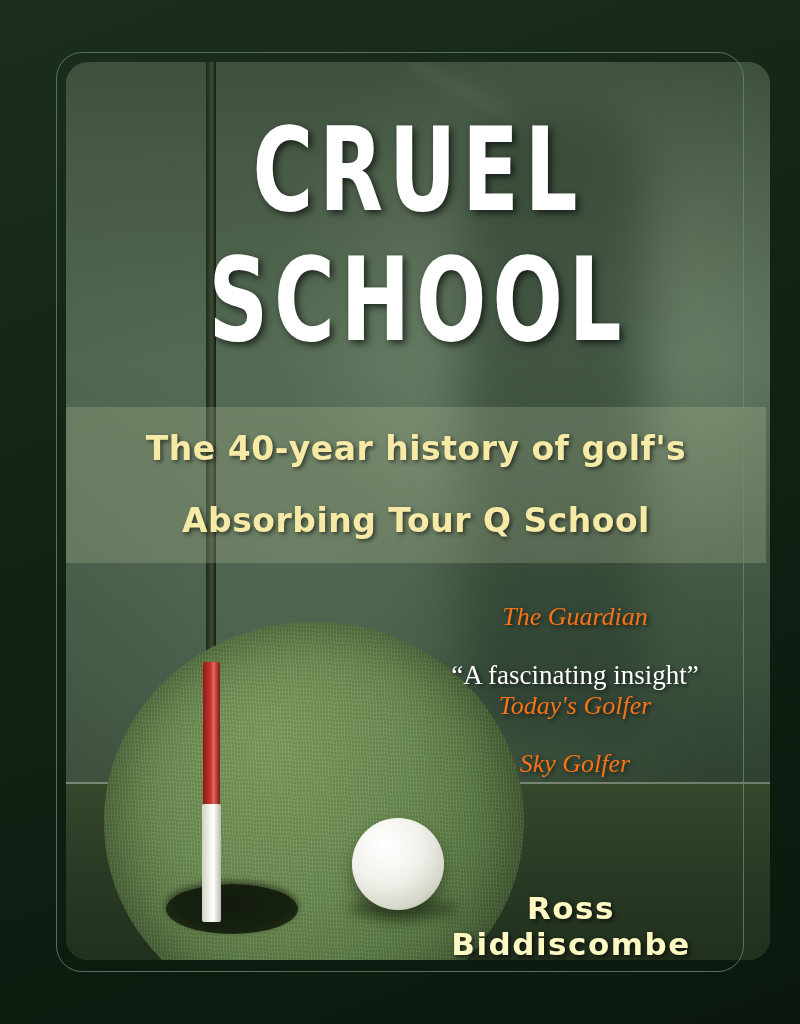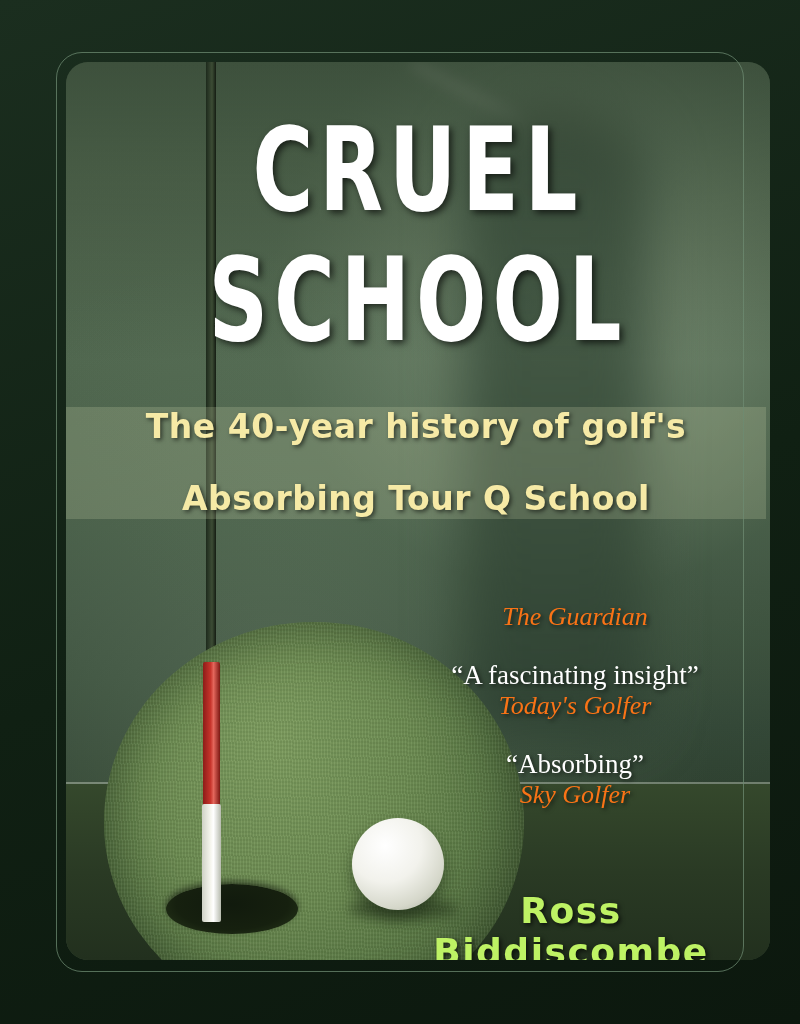--- a/index.html
+++ b/index.html
@@ -225,21 +225,21 @@
   }
   .title-line.l1 { font-size: 92px; margin-bottom: 36px; }
   .title-line.l2 { font-size: 92px; }
 
   
   .subtitle-band {
     position: absolute;
     left: 0;
     right: 4px;
     top: 345px;
-    height: 112px;
+    height: 156px;
     background: rgba(205, 215, 175, 0.22);
     z-index: 5;
     display: flex;
     flex-direction: column;
     align-items: center;
     justify-content: center;
     gap: 30px;
   }
   .subtitle {
     font-family: "DejaVu Sans", sans-serif;
@@ -281,22 +281,22 @@
 
   
   .author {
     position: absolute;
     right: 34px;
     top: 828px;
     width: 330px;
     text-align: center;
     font-family: "DejaVu Sans", sans-serif;
     font-weight: bold;
-    color: #bef264;
-    font-size: 36px;
+    color: #fef9c3;
+    font-size: 31px;
     letter-spacing: 1.5px;
     text-shadow: 2px 2px 5px rgba(0,0,0,.7);
     z-index: 5;
   }
 </style>
 </head>
 <body>
 
 <div class="cover">
   <div class="outer-frame"></div>
@@ -335,21 +335,20 @@
 
     <div class="quotes">
       <div class="quote">
         <div class="quote-source">The Guardian</div>
       </div>
       <div class="quote">
         <div class="quote-text">“A fascinating insight”</div>
         <div class="quote-source">Today's Golfer</div>
       </div>
       <div class="quote">
-        <div class="quote-text">“Absorbing”</div>
         <div class="quote-source">Sky Golfer</div>
       </div>
     </div>
 
     <div class="author">Ross Biddiscombe</div>
   </div>
 
   <div class="thin-line"></div>
 </div>
 

